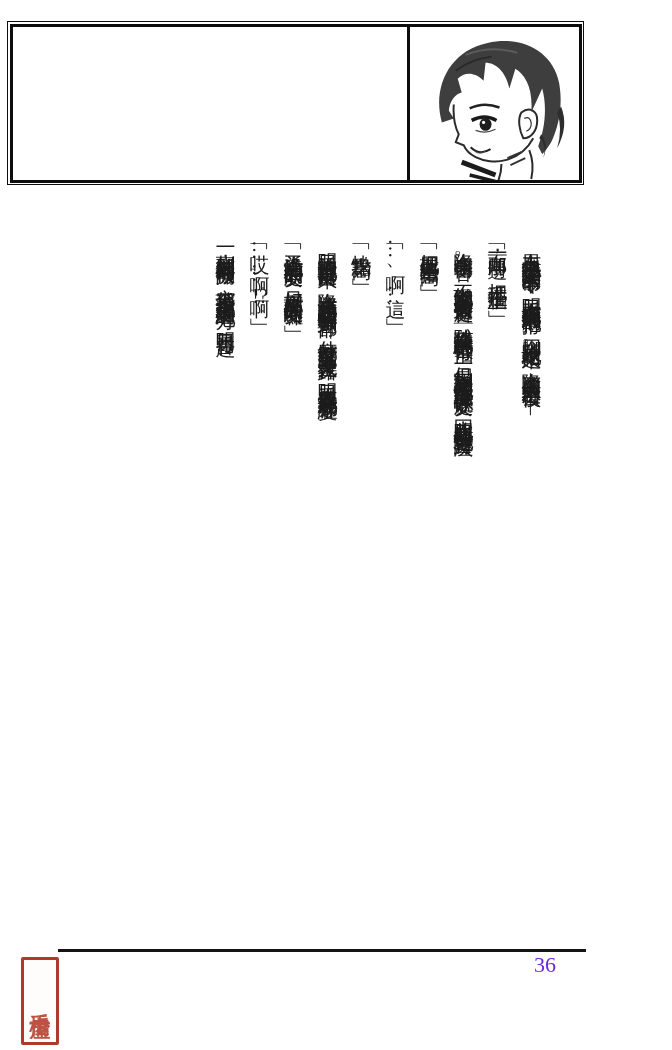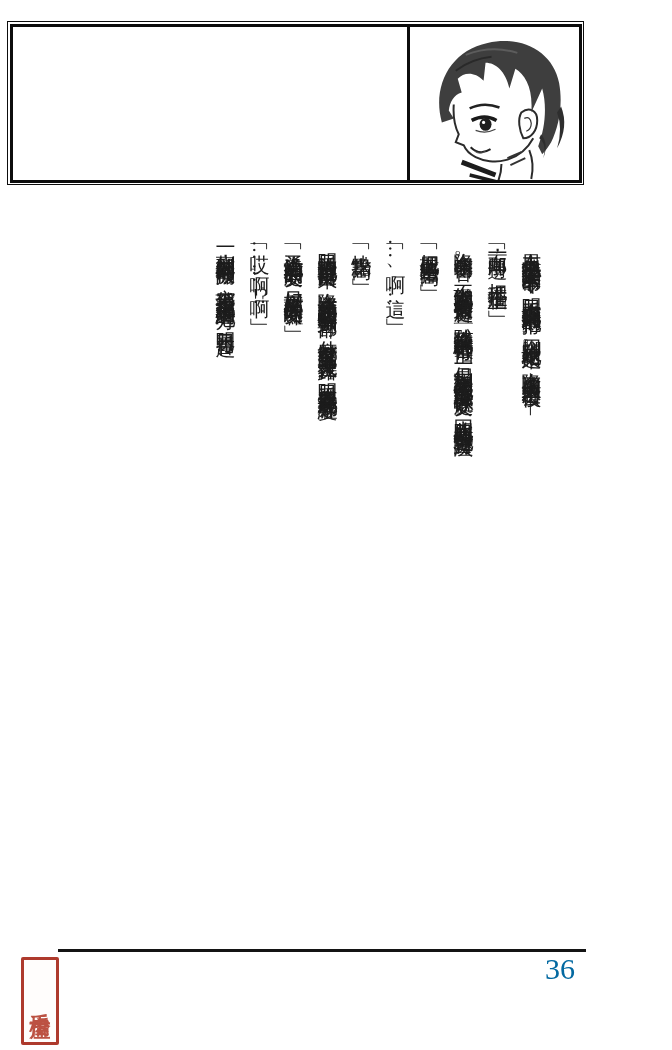--- a/index.html
+++ b/index.html
@@ -11,22 +11,22 @@
   .illu-cell{position:absolute;top:0;bottom:0;right:0;width:172px;border-left:3px solid #0d0d0d;box-sizing:border-box;background:#fff;}
   .illu-cell svg{display:block;width:100%;height:100%;}
   
   .vtext{position:absolute;top:197px;left:62px;width:487px;height:744px;
          writing-mode:vertical-rl;font-size:20px;line-height:34px;letter-spacing:1.5px;
          color:#1c1c1c;}
   .vtext p{margin:0;padding:0;text-indent:2em;}
   .tcy{text-combine-upright:all;}
   
   .footer-rule{position:absolute;left:58px;top:949px;width:528px;height:2.5px;background:#141414;}
-  .folio{position:absolute;left:534px;top:952px;width:52px;text-align:center;
-         font-size:30px;color:#0369a1;}
+  .folio{position:absolute;left:534px;top:952px;width:52px;
+         font-size:22px;color:#6d28d9;}
   .seal{position:absolute;left:21px;top:957px;width:38px;height:88px;border:3px solid #ae3a2d;
         border-radius:2px;box-sizing:border-box;display:flex;align-items:center;justify-content:center;
         background:#fffdfc;}
   .seal-text{writing-mode:vertical-rl;font-size:21px;line-height:32px;letter-spacing:4px;
              font-weight:bold;color:#b5402f;opacity:.9;}
 </style>
 </head>
 <body>
 
 <div id="page">

